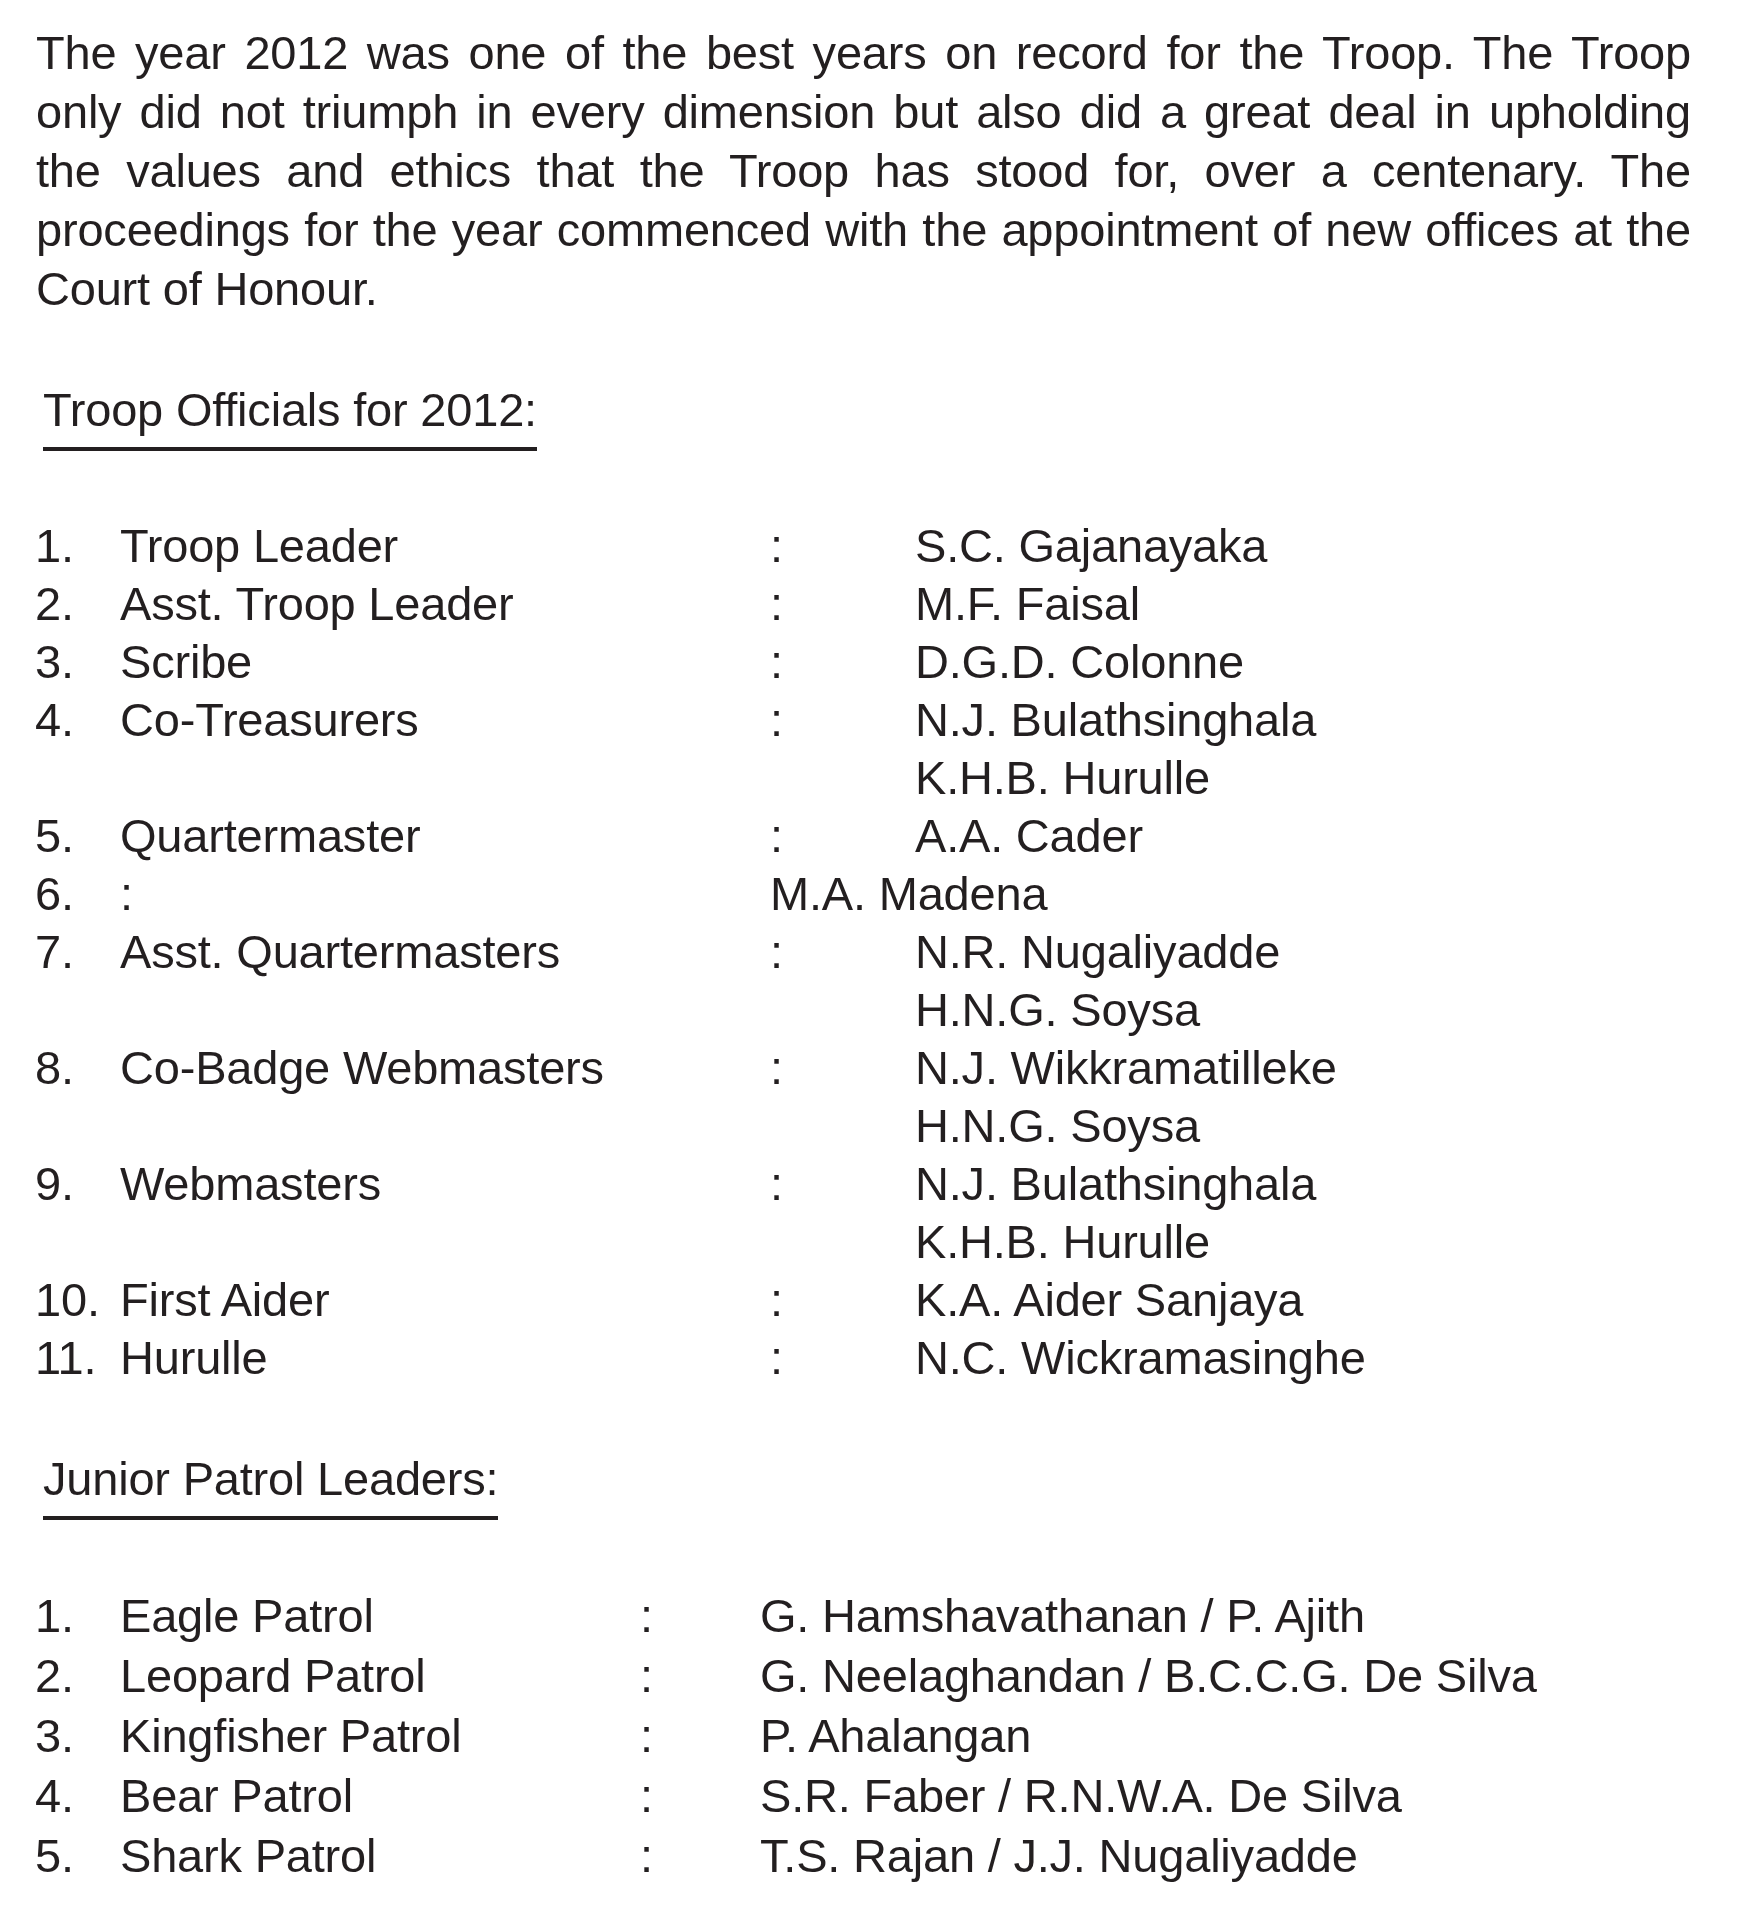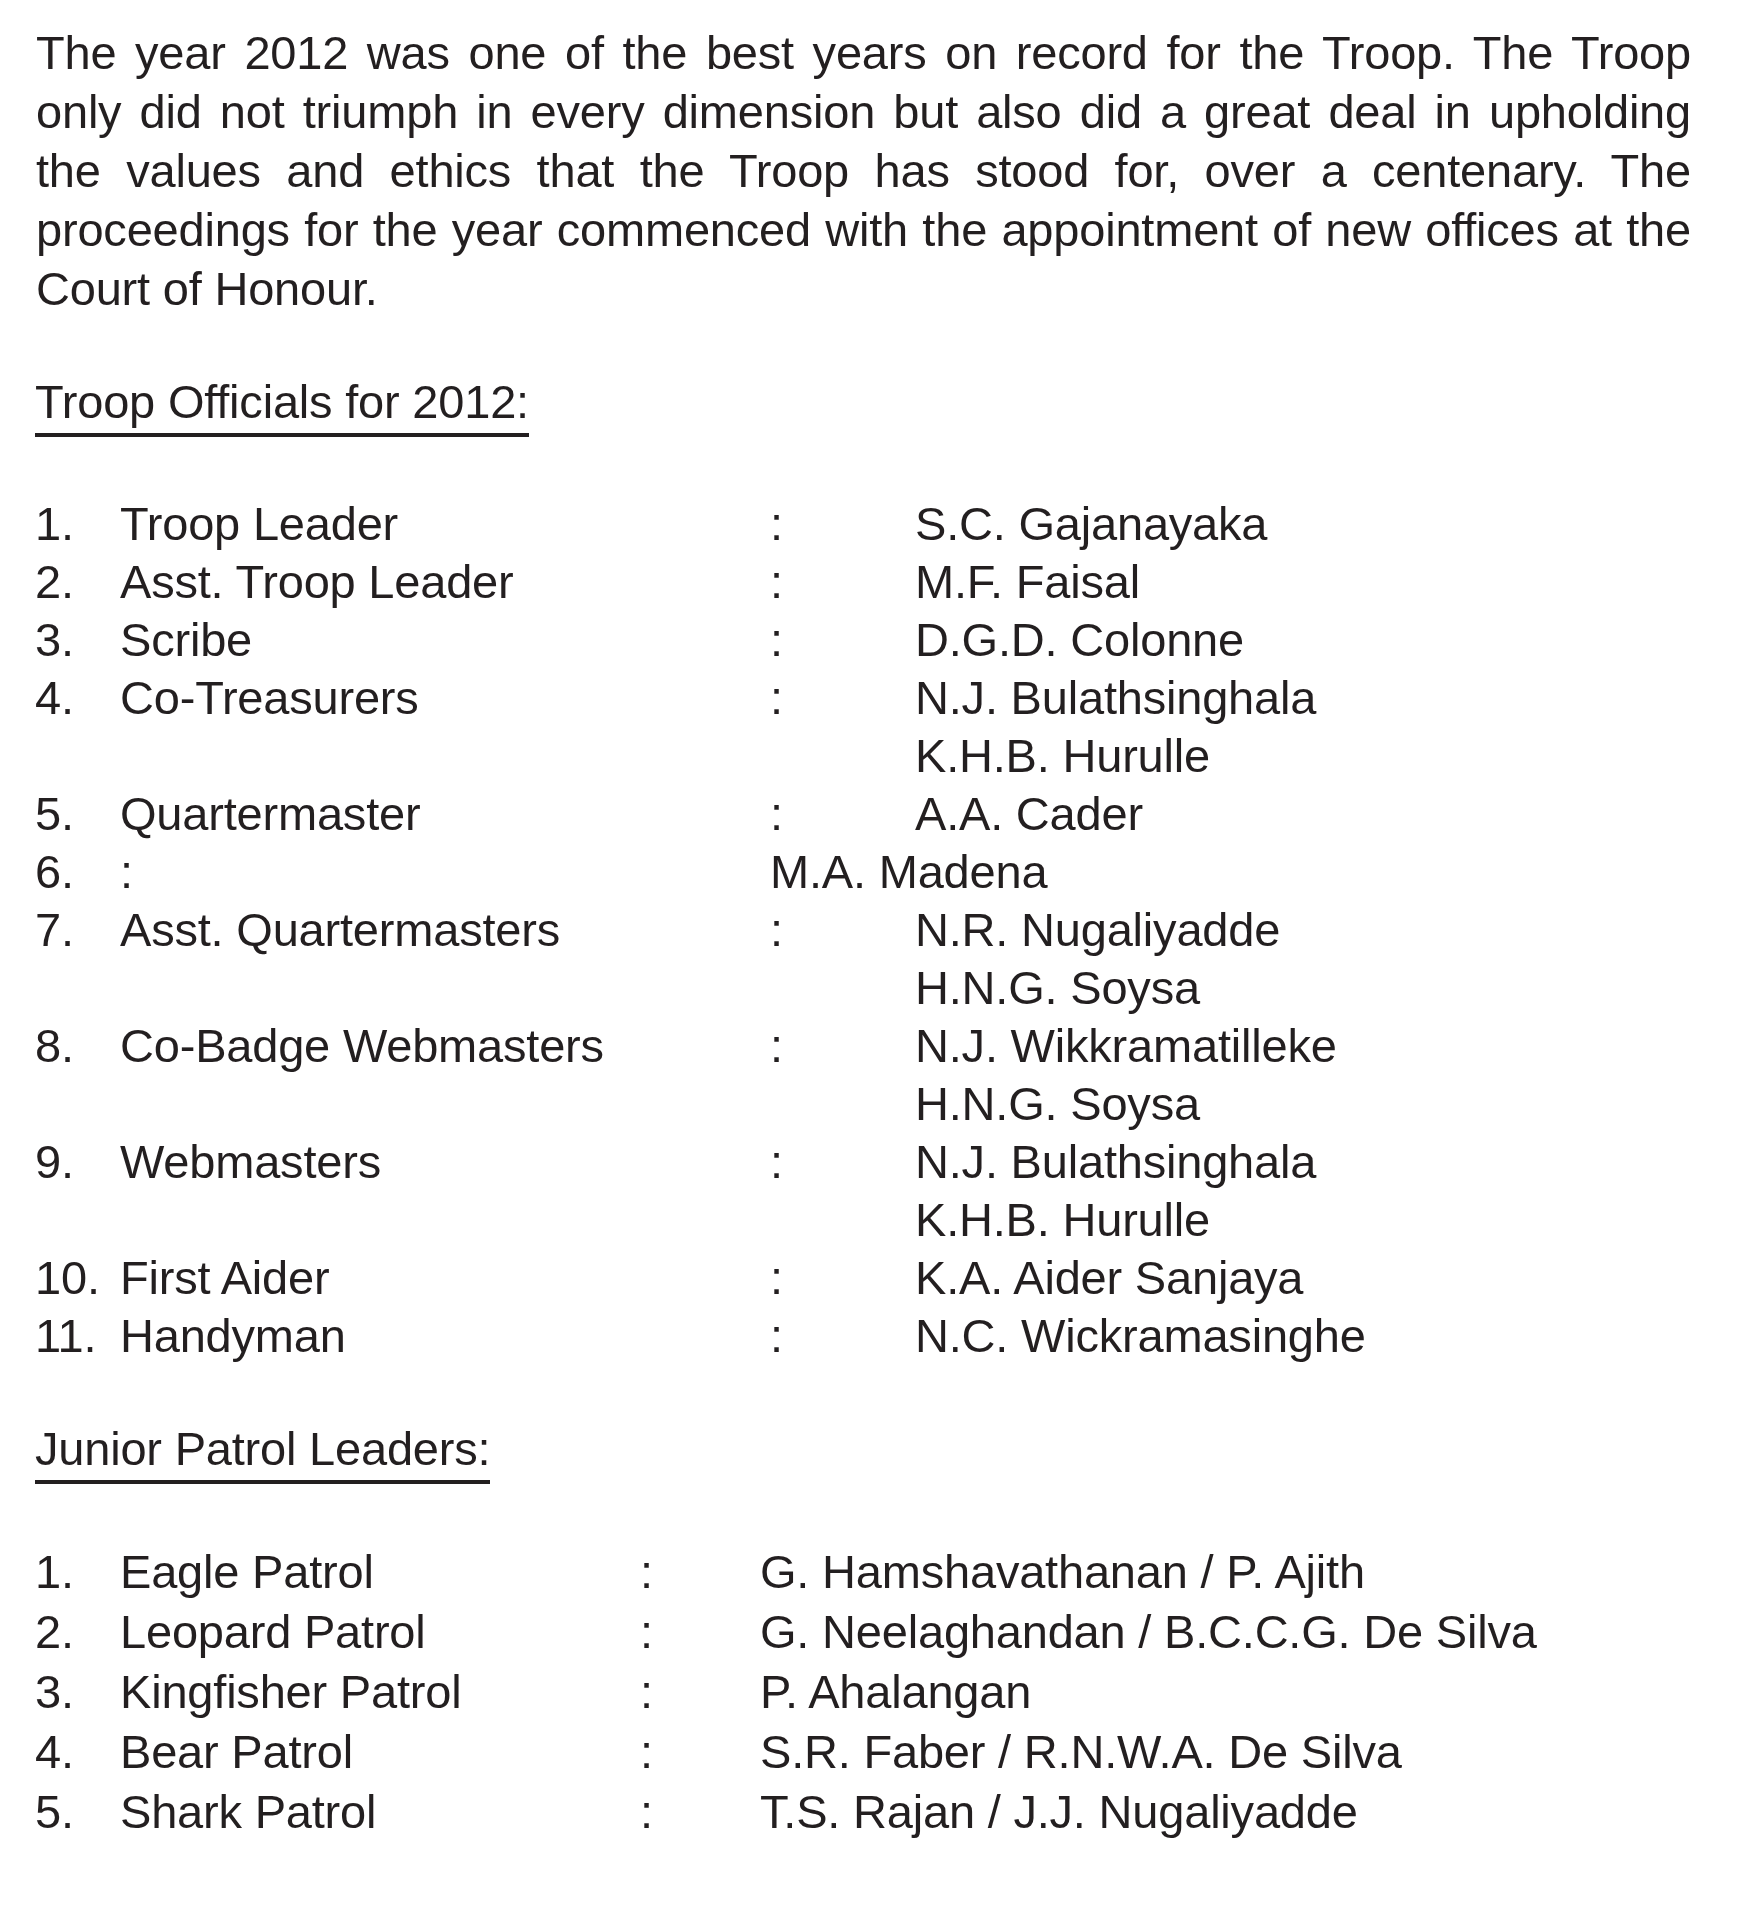--- a/index.html
+++ b/index.html
@@ -17,26 +17,26 @@
     margin: 1px;
     font-size: 47px;
     line-height: 59px;
     letter-spacing: -0.2px;
     text-align: justify;
   }
 
   .heading-wrap { margin-top: 58px; }
   .section-heading {
     display: inline-block;
-    margin: 0;
+    margin: 8px;
     font-size: 47px;
     font-weight: normal;
     line-height: 52px;
     letter-spacing: -0.2px;
-    padding-bottom: 5px;
+    padding-bottom: 11px;
     border-bottom: 4px solid #231f20;
   }
 
   .roster { margin-top: 58px; }
   .row {
     display: grid;
     font-size: 47px;
     line-height: 58px;
     letter-spacing: -0.2px;
   }
@@ -145,21 +145,21 @@
       <div class="num">10.</div>
       <div class="label">First Aider</div>
       <div class="colon">:</div>
       <div class="names">
         <div>K.A. Aider Sanjaya</div>
       </div>
     </div>
 
     <div class="row">
       <div class="num">11.</div>
-      <div class="label">Handyman</div>
+      <div class="label">Hurulle</div>
       <div class="colon">:</div>
       <div class="names">
         <div>N.C. Wickramasinghe</div>
       </div>
     </div>
 
   </div>
 
   <div class="heading-wrap">
     <h2 class="section-heading">Junior Patrol Leaders:</h2>

